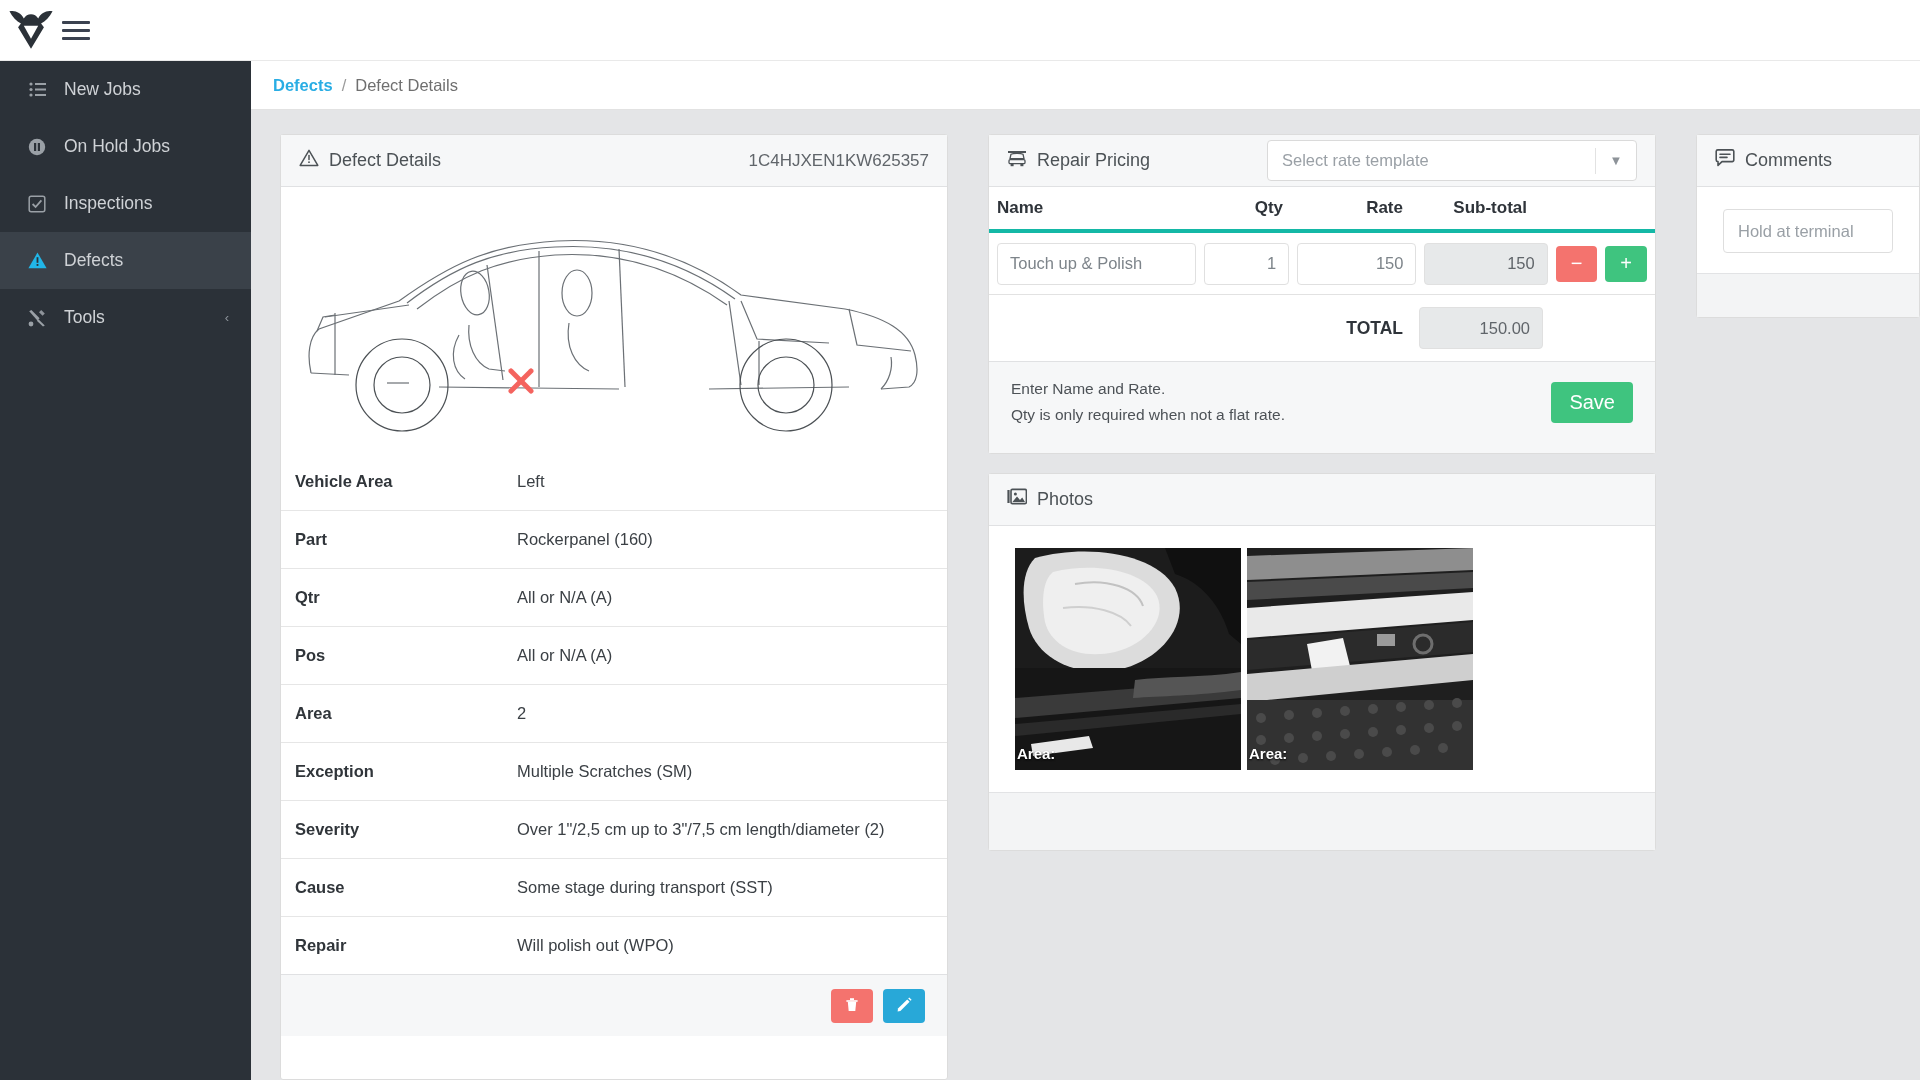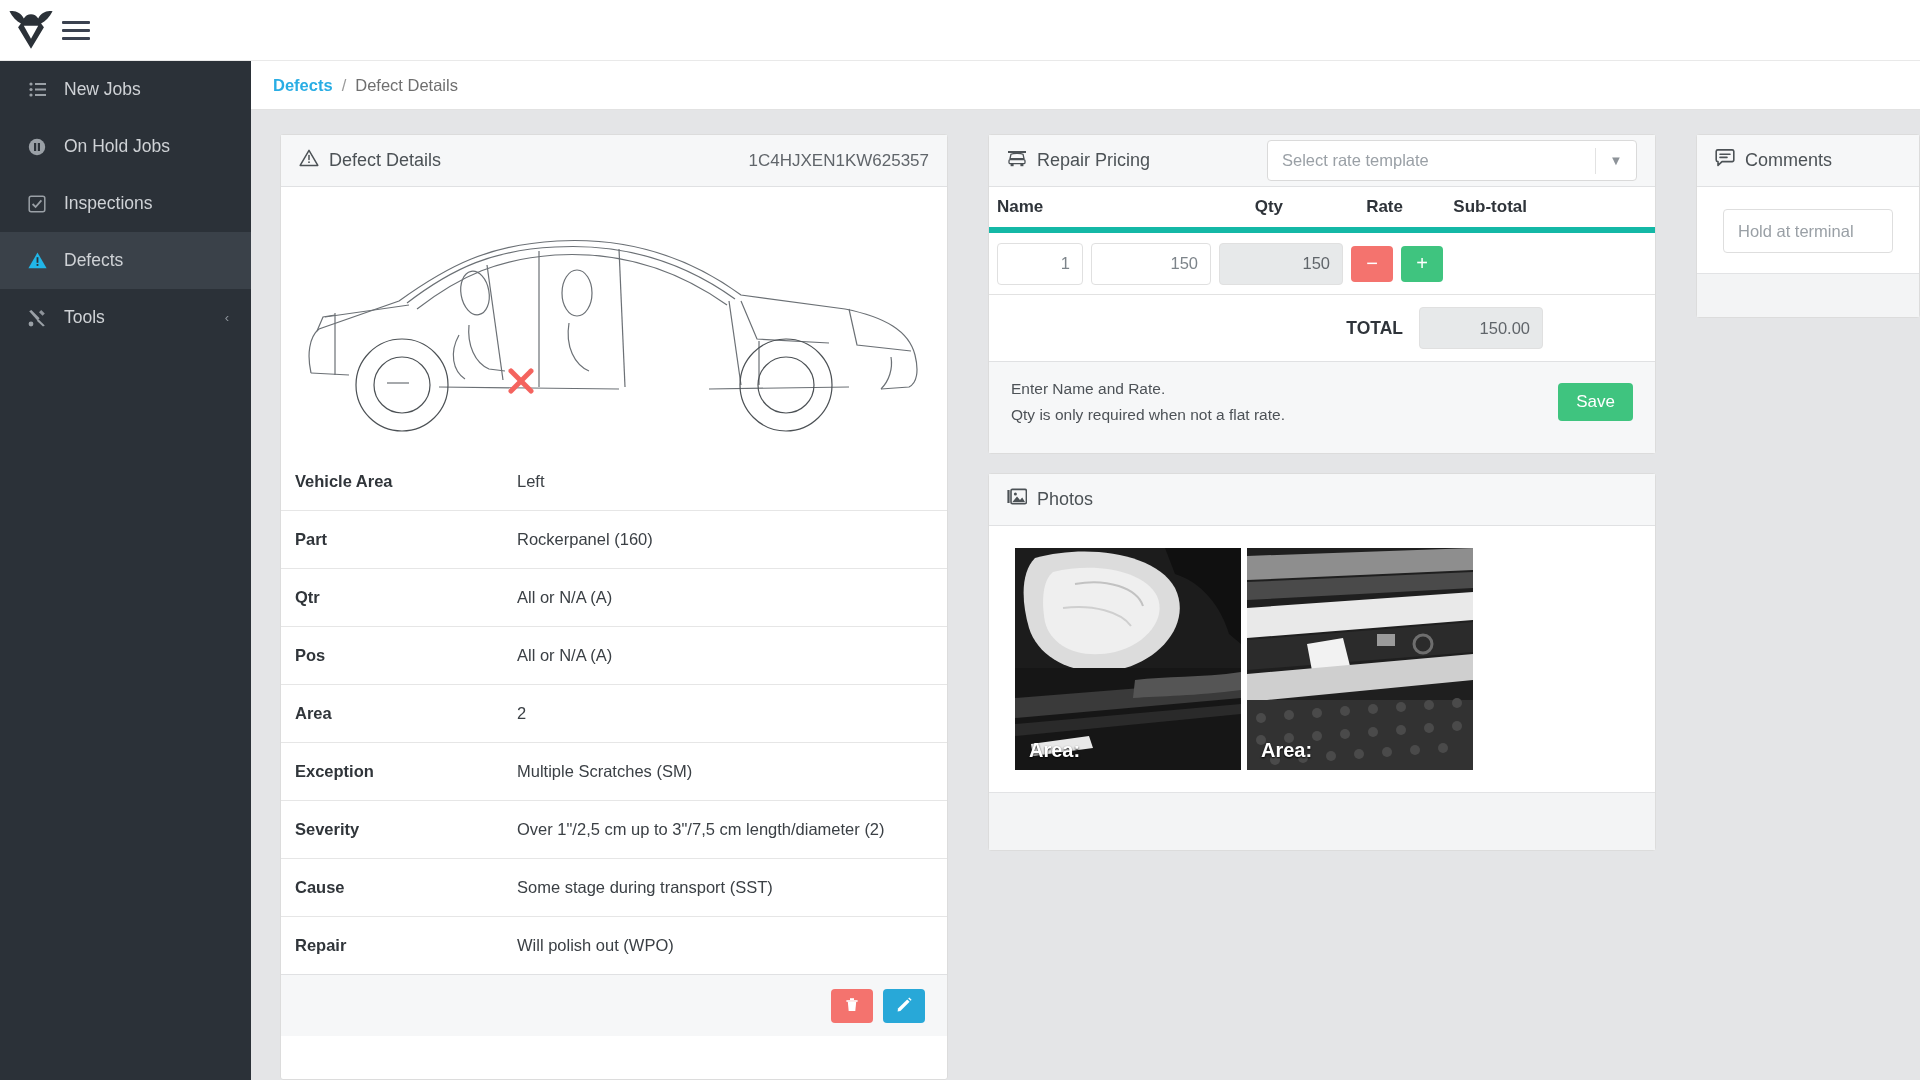--- a/index.html
+++ b/index.html
@@ -88,47 +88,47 @@
   .rate-select {
     margin-left: auto; width: 370px; height: 41px; background: #fff;
     border: 1px solid #dadada; border-radius: 4px; display: flex; align-items: center;
     color: #9aa0a6; font-size: 16.5px; padding-left: 14px; cursor: pointer;
   }
   .rate-select .divider { margin-left: auto; width: 1px; height: 26px; background: #e2e2e2; }
   .rate-select .caret { width: 40px; text-align: center; color: #8d9399; font-size: 13px; }
 
   .pricing-table { padding: 0; }
   .pt-head { display: flex; height: 46px; align-items: center; padding: 0 8px;
-             font-weight: bold; font-size: 17px; color: #2f343a; border-bottom: 6px solid #14b8a6; }
+             font-weight: bold; font-size: 17px; color: #2f343a; border-bottom: 4px solid #14b8a6; }
   .pt-row { display: flex; height: 62px; align-items: center; padding: 0 8px; gap: 8px;
             border-bottom: 1px solid #e2e2e2; }
   .c-name { width: 200px; } .c-qty { width: 86px; } .c-rate { width: 120px; } .c-sub { width: 124px; }
   .pt-head .c-name { text-align: left; } .pt-head .c-qty,
   .pt-head .c-rate, .pt-head .c-sub { text-align: right; }
   .inp {
     border: 1px solid #e0e0e0; border-radius: 4px; height: 42px; background: #fff;
     display: flex; align-items: center; font-size: 16.5px; color: #7d848a; padding: 0 12px;
   }
   .inp.num { justify-content: flex-end; }
   .inp.readonly { background: #e7e9ea; color: #60656a; }
   .mini-btn { width: 42px; height: 36px; border-radius: 4px; color: #fff; font-size: 20px;
               display: flex; align-items: center; justify-content: center; cursor: pointer; }
   .mb-minus { background: #f4736e; } .mb-plus { background: #3fc47f; }
   .pt-total { display: flex; height: 66px; align-items: center; padding: 0 8px; }
   .total-label { margin-left: auto; font-weight: bold; font-size: 17.5px; color: #2f343a; padding-right: 16px; }
   .note-foot { background: #f6f7f8; border-top: 1px solid #e0e1e3; padding: 14px 22px 24px 22px;
                display: flex; align-items: flex-start; }
   .note-txt { font-size: 15.5px; color: #4d5257; line-height: 1.7; }
   .btn-save { background: #3fc47f; color: #fff; padding: 9px 18px; border-radius: 4px;
-              font-size: 17px; margin-left: auto; align-self: center; cursor: pointer; border: none; }
+              font-size: 20px; margin-left: auto; align-self: center; cursor: pointer; border: none; }
 
   .photos-body { padding: 22px 0 22px 26px; display: flex; gap: 6px; min-height: 246px; }
   .photo { width: 226px; height: 222px; position: relative; overflow: hidden; background: #2b2b2b; }
-  .photo .cap { position: absolute; left: 0; bottom: 0; right: 8px; padding: 8px 14px;
-                color: #fff; font-weight: bold; font-size: 20px; text-shadow: 0 1px 2px #000; }
+  .photo .cap { position: absolute; left: 0; bottom: 0; right: 8px; padding: 8px 2px;
+                color: #fff; font-weight: bold; font-size: 15px; text-shadow: 0 1px 2px #000; }
   .photos-foot { background: #f3f4f5; border-top: 1px solid #e2e3e5; height: 58px; }
 
   
   .col-right { flex: 1; min-width: 0; }
   .comments-body { padding: 22px 26px 20px 26px; }
   .comment-input {
     border: 1px solid #dedede; border-radius: 4px; height: 44px; display: flex;
     align-items: center; padding: 0 14px; color: #9aa0a6; font-size: 16.5px; background: #fff;
   }
   .comments-foot { background: #f3f4f5; border-top: 1px solid #e2e3e5; height: 44px; }
@@ -371,20 +371,21 @@
             <div class="pricing-table">
               <div class="pt-head">
                 <div class="c-name">Name</div>
                 <div class="c-qty">Qty</div>
                 <div class="c-rate">Rate</div>
                 <div class="c-sub">Sub-total</div>
                 <div style="width:104px"></div>
               </div>
 
               <div class="pt-row">
+                <div class="inp c-name">Touch up &amp; Polish</div>
                 <div class="inp num c-qty">1</div>
                 <div class="inp num c-rate">150</div>
                 <div class="inp num readonly c-sub">150</div>
                 <div class="mini-btn mb-minus">
                   <span>−</span>
                 </div>
                 <div class="mini-btn mb-plus">
                   <span>+</span>
                 </div>
               </div>

